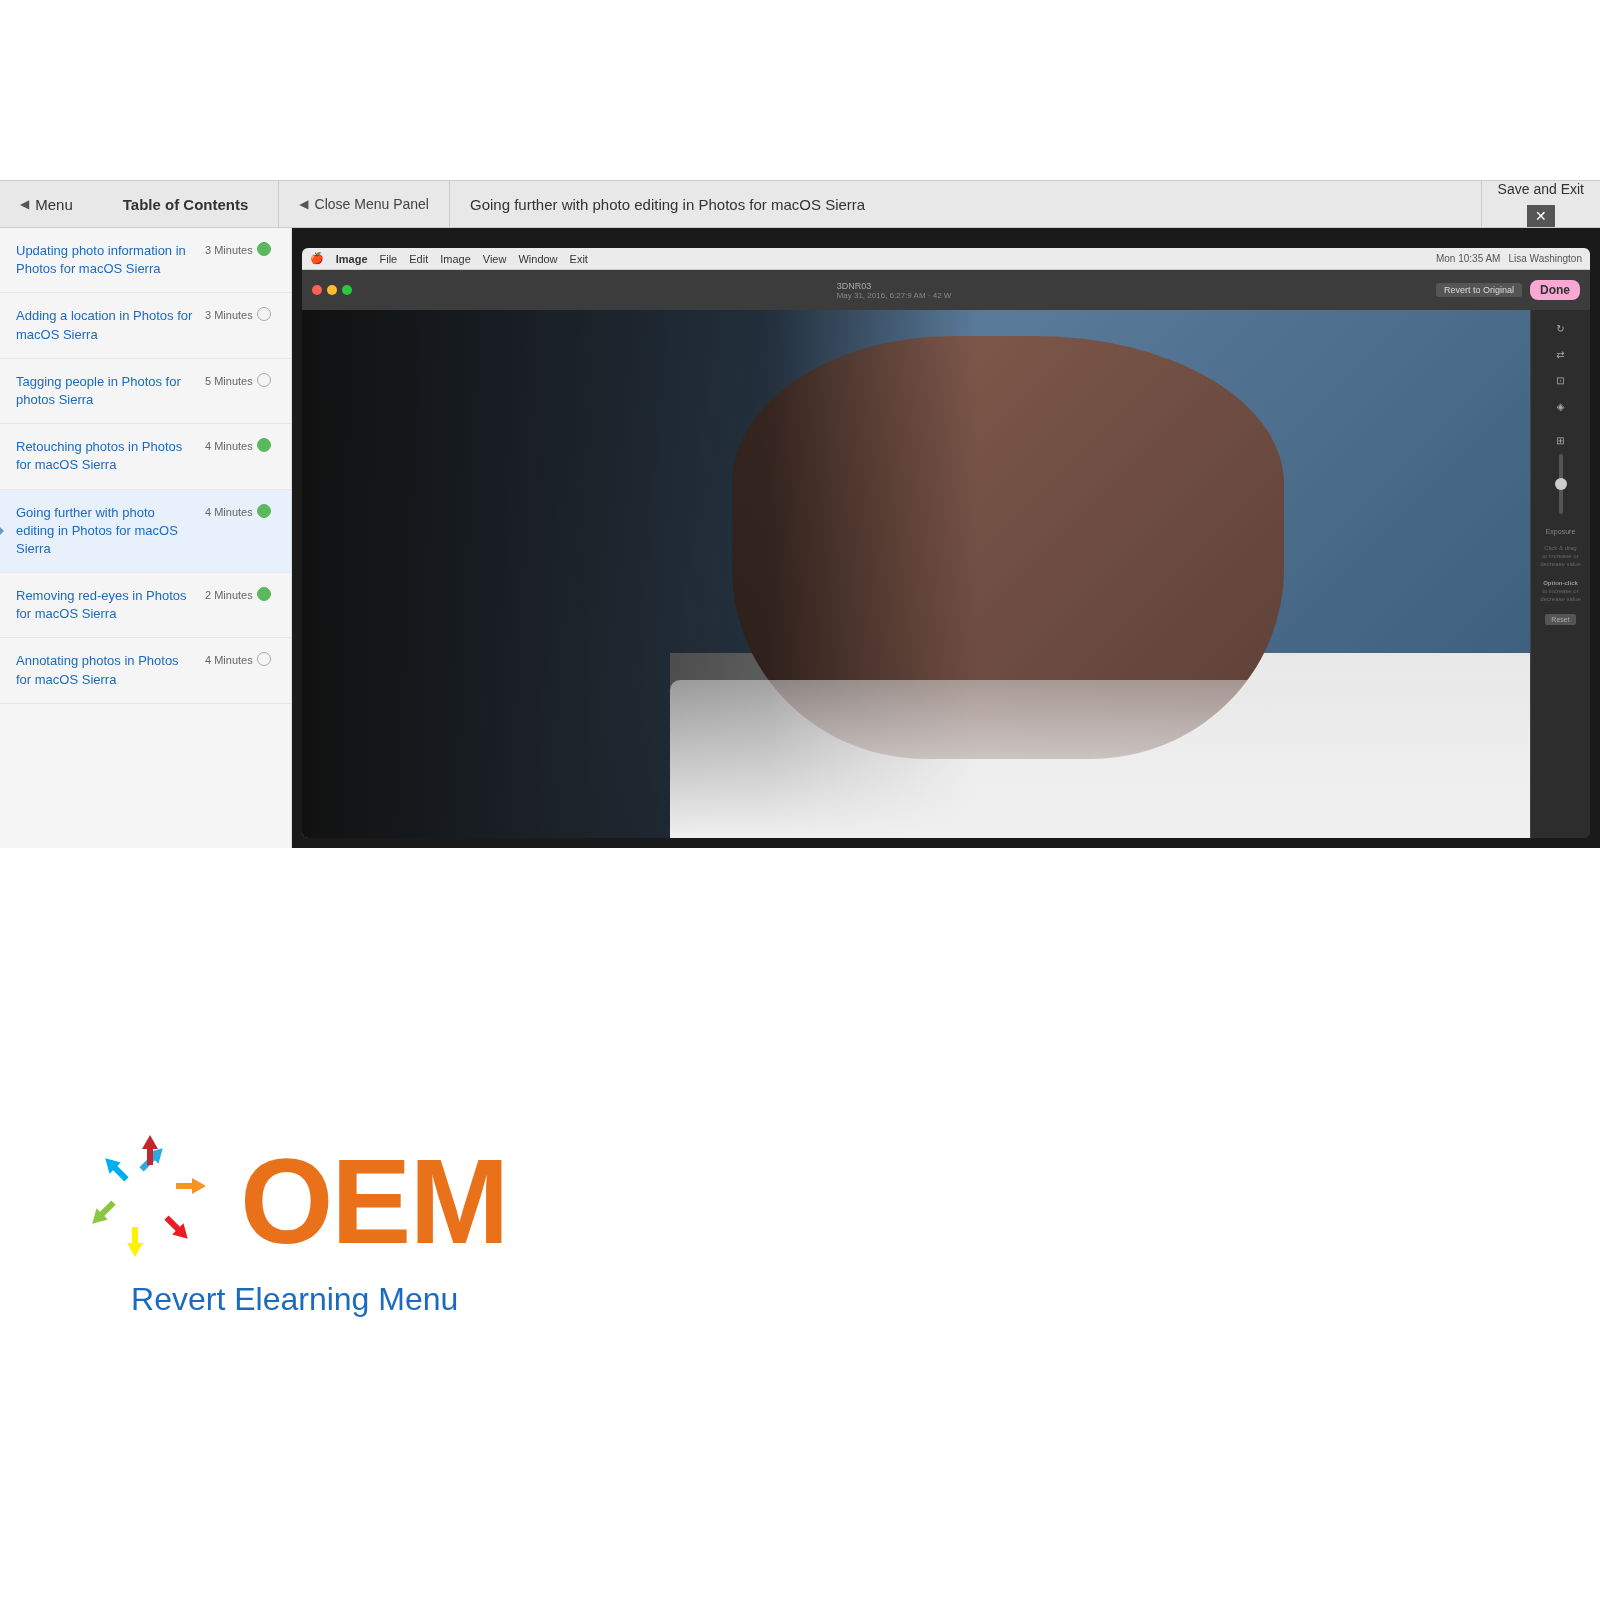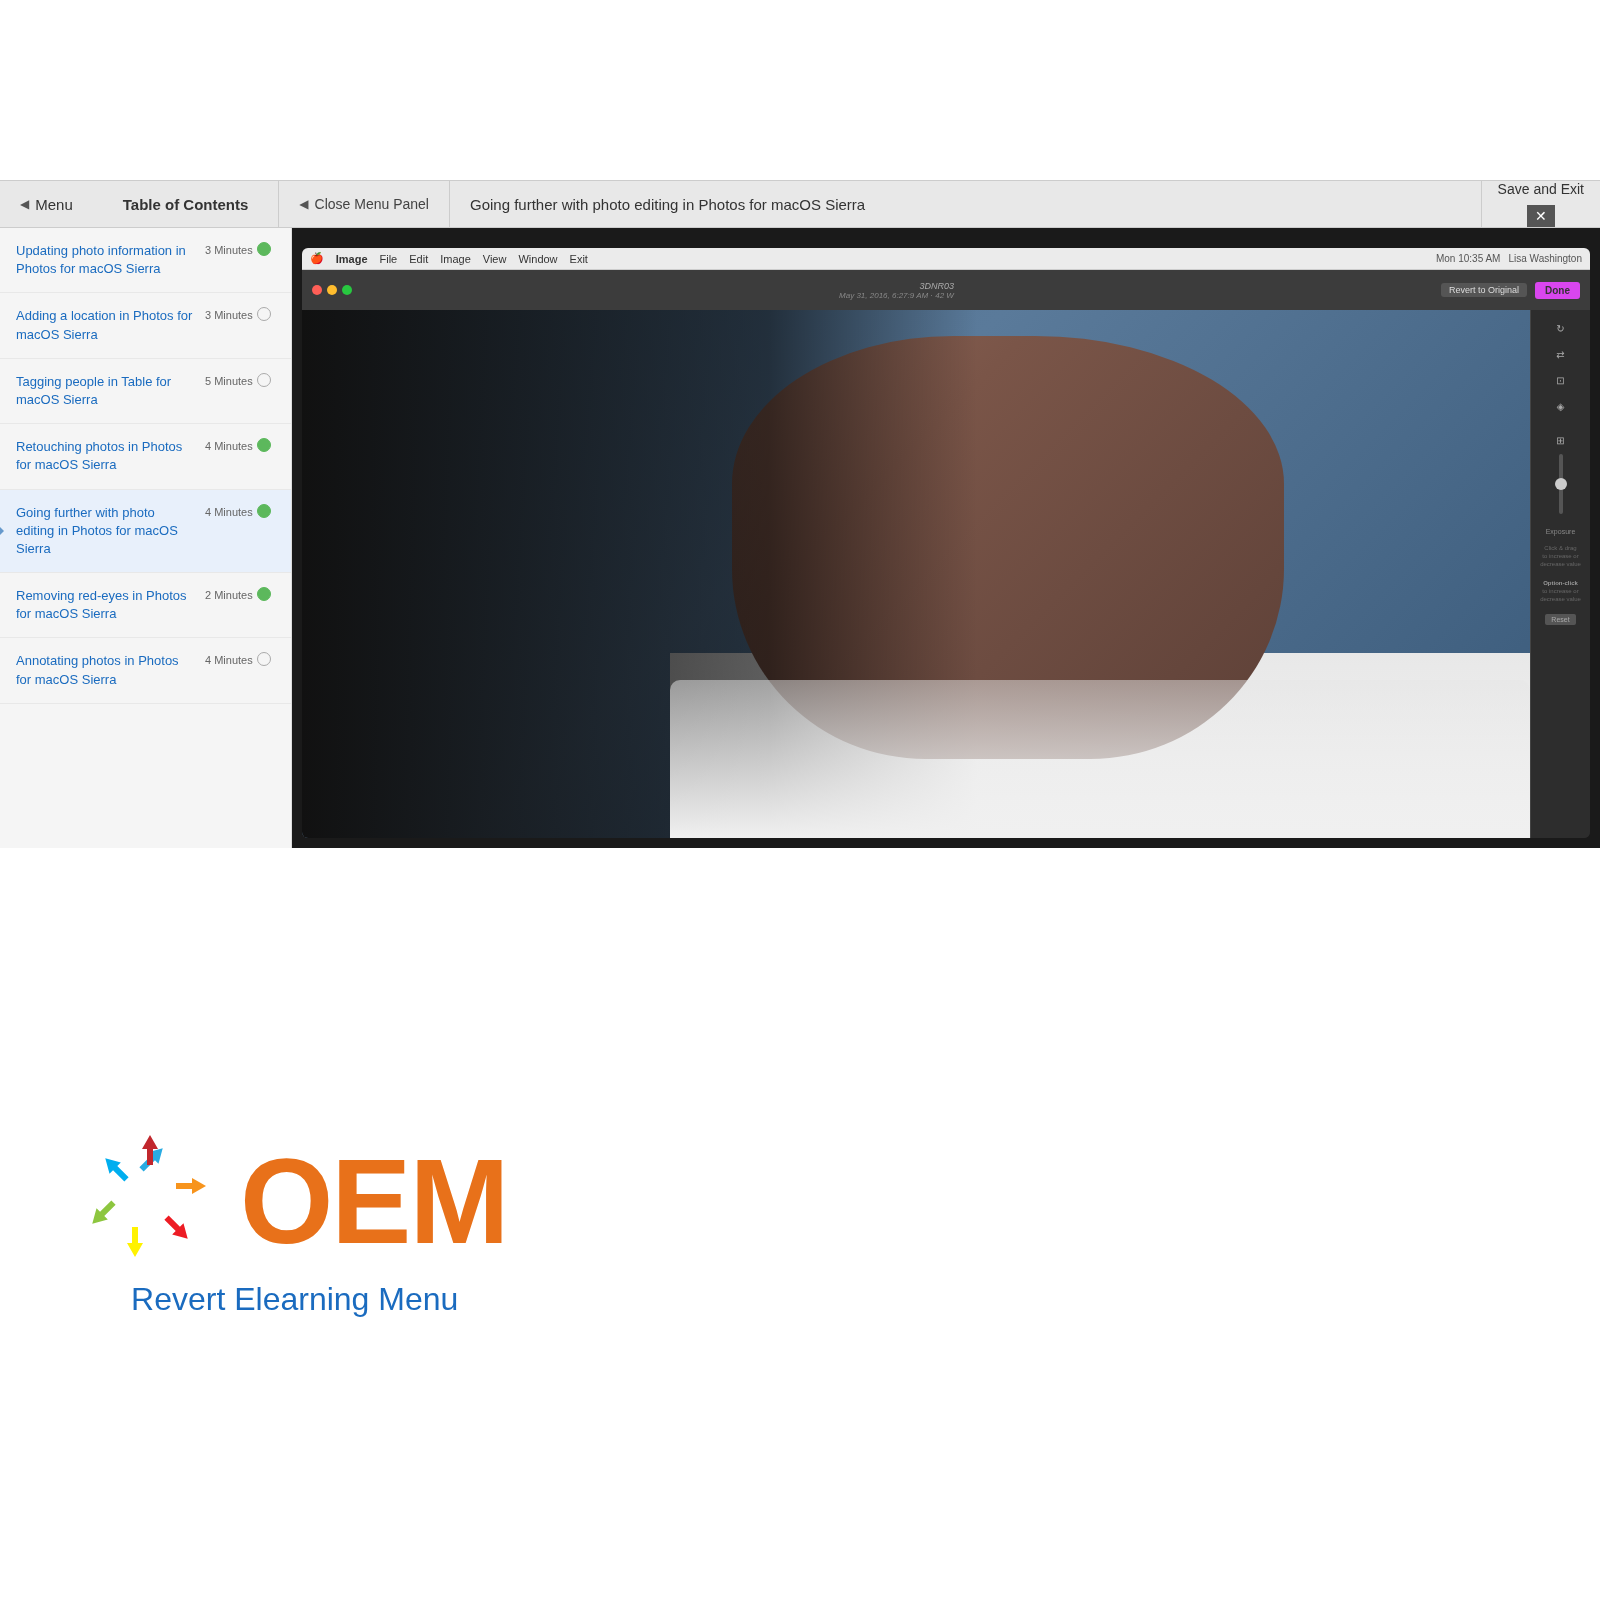--- a/index.html
+++ b/index.html
@@ -212,36 +212,35 @@
       gap: 5px;
     }
     .tl-red { width: 10px; height: 10px; border-radius: 50%; background: #ff5f57; }
     .tl-yellow { width: 10px; height: 10px; border-radius: 50%; background: #ffbd2e; }
     .tl-green { width: 10px; height: 10px; border-radius: 50%; background: #28c840; }
 
     .toolbar-spacer { flex: 1; }
     .toolbar-info {
       font-size: 9px;
       color: #aaa;
-      text-align: right;
-      font-style: italic;
+      text-align: left;
     }
     .toolbar-revert-btn {
       background: #555;
       color: #ddd;
       font-size: 9px;
       padding: 2px 8px;
       border-radius: 3px;
     }
     .toolbar-done-btn {
-      background: #d946ef;
+      background: #f9a8d4;
       color: #333;
-      font-size: 10px;
+      font-size: 12px;
       padding: 3px 10px;
-      border-radius: 3px;
+      border-radius: 8px;
       font-weight: bold;
     }
 
     .macos-content {
       display: flex;
       height: calc(100% - 62px);
     }
 
     .photo-area {
       flex: 1;
@@ -455,21 +454,21 @@
 
     <div class="sidebar-item">
       <div class="sidebar-item-text">Adding a location in Photos for macOS Sierra</div>
       <div class="sidebar-item-meta">
         <span class="sidebar-item-minutes">3 Minutes</span>
         <div class="status-dot empty"></div>
       </div>
     </div>
 
     <div class="sidebar-item">
-      <div class="sidebar-item-text">Tagging people in Table for macOS Sierra</div>
+      <div class="sidebar-item-text">Tagging people in Photos for photos Sierra</div>
       <div class="sidebar-item-meta">
         <span class="sidebar-item-minutes">5 Minutes</span>
         <div class="status-dot empty"></div>
       </div>
     </div>
 
     <div class="sidebar-item">
       <div class="sidebar-item-text">Retouching photos in Photos for macOS Sierra</div>
       <div class="sidebar-item-meta">
         <span class="sidebar-item-minutes">4 Minutes</span>

